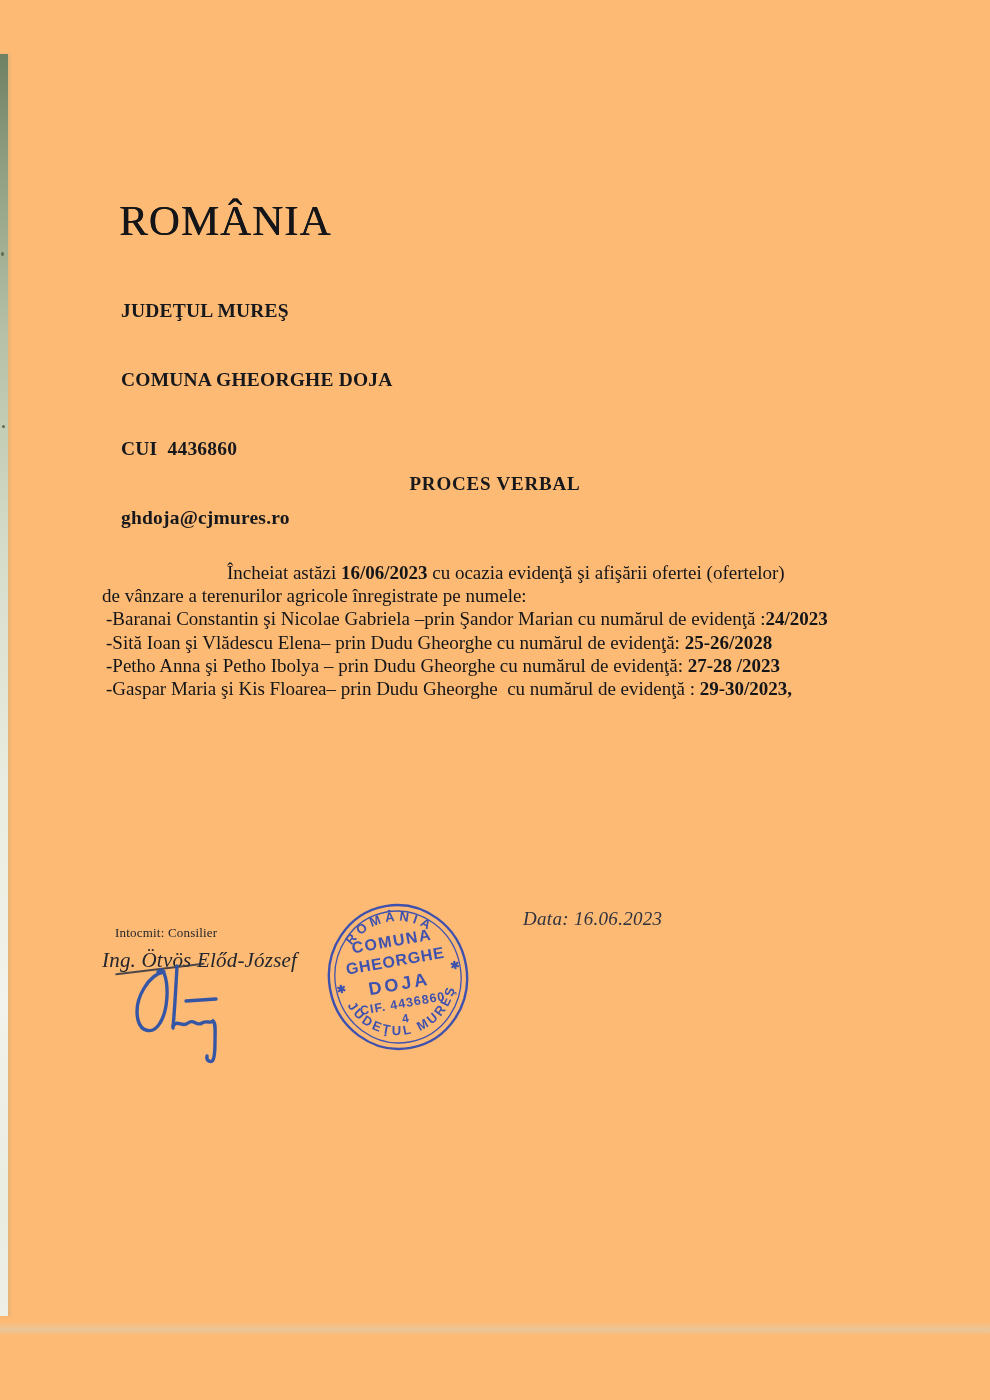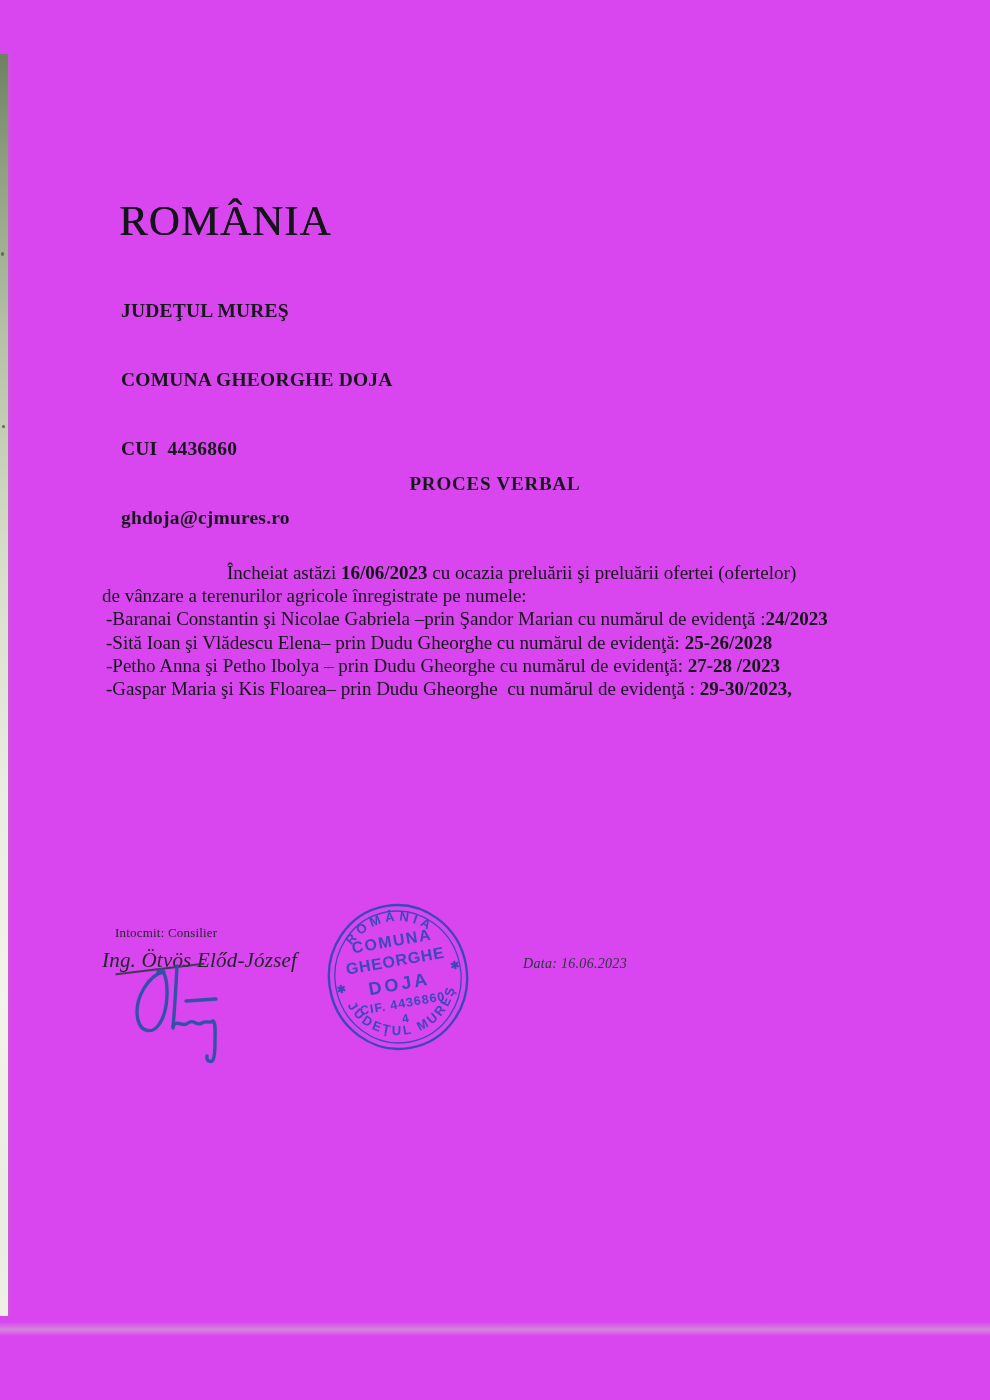--- a/index.html
+++ b/index.html
@@ -1,17 +1,17 @@
 <!DOCTYPE html>
 <html><head>
 <meta charset="utf-8">
 <style>
   html,body{margin:0;padding:0;background:#ffffff;}
   .page{
-    position:relative;width:990px;height:1400px;background:#d946ef;overflow:hidden;
+    position:relative;width:990px;height:1400px;background:#fdba74;overflow:hidden;
     font-family:"Liberation Serif", serif;color:#17181c;
   }
   
   .edge-strip{
     position:absolute;left:0;top:54px;width:8px;height:1262px;
     background:linear-gradient(180deg,#6f8163 0%,#8d9c7e 8%,#b5c0a6 22%,#d7ddcb 40%,#e9ece0 58%,#f2f3ec 75%,#e9ece1 92%,#eef0e8 100%);
     box-shadow:2px 0 3px rgba(150,160,140,0.25);
   }
   .speck{position:absolute;background:#5c6b52;border-radius:50%;}
   .bottom-band{
@@ -51,22 +51,22 @@
     font-style:italic;font-size:21px;color:#23252c;letter-spacing:0.2px;
   }
   .pen-strike{
     position:absolute;left:115px;top:968px;width:90px;height:2.4px;
     background:#2e3240;transform:rotate(-7deg);border-radius:2px;opacity:0.85;
   }
   .signature{position:absolute;left:120px;top:960px;}
   .stamp{position:absolute;left:320px;top:899px;opacity:0.92;}
   .stamp text{font-family:"Liberation Sans", sans-serif;font-weight:bold;}
   .date-line{
-    position:absolute;left:523px;top:956px;
-    font-style:italic;font-size:14px;color:#2f3340;letter-spacing:0.3px;
+    position:absolute;left:523px;top:908px;
+    font-style:italic;font-size:19px;color:#2f3340;letter-spacing:0.3px;
   }
 </style>
 </head>
 <body>
 
 <div class="page">
 
   <div class="edge-strip"></div>
   <div class="speck" style="left:1px;top:252px;width:3px;height:4px;"></div>
   <div class="speck" style="left:2px;top:425px;width:3px;height:3px;"></div>
@@ -77,21 +77,21 @@
   <div class="header-lines">
     <div class="line">JUDEŢUL MUREŞ</div>
     <div class="line">COMUNA GHEORGHE DOJA</div>
     <div class="line">CUI  4436860</div>
     <div class="line">ghdoja@cjmures.ro</div>
   </div>
 
   <div class="doc-title">PROCES VERBAL</div>
 
   <div class="body-block">
-    <div class="line intro-1"><span>Încheiat astăzi </span><b>16/06/2023</b><span> cu ocazia preluării şi preluării ofertei (ofertelor)</span></div>
+    <div class="line intro-1"><span>Încheiat astăzi </span><b>16/06/2023</b><span> cu ocazia evidenţă şi afişării ofertei (ofertelor)</span></div>
     <div class="line">de vânzare a terenurilor agricole înregistrate pe numele:</div>
     <div class="entries">
       <div class="line"><span>-Baranai Constantin şi Nicolae Gabriela –prin Şandor Marian cu numărul de evidenţă :</span><b>24/2023</b></div>
       <div class="line"><span>-Sită Ioan şi Vlădescu Elena– prin Dudu Gheorghe cu numărul de evidenţă: </span><b>25-26/2028</b></div>
       <div class="line"><span>-Petho Anna şi Petho Ibolya – prin Dudu Gheorghe cu numărul de evidenţă: </span><b>27-28 /2023</b></div>
       <div class="line"><span>-Gaspar Maria şi Kis Floarea– prin Dudu Gheorghe  cu numărul de evidenţă : </span><b>29-30/2023,</b></div>
     </div>
   </div>
 
   <div class="signoff-role">Intocmit: Consilier</div>

